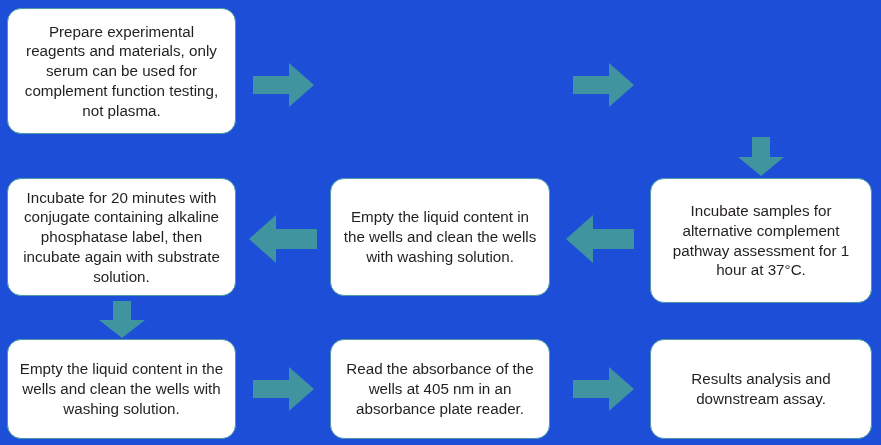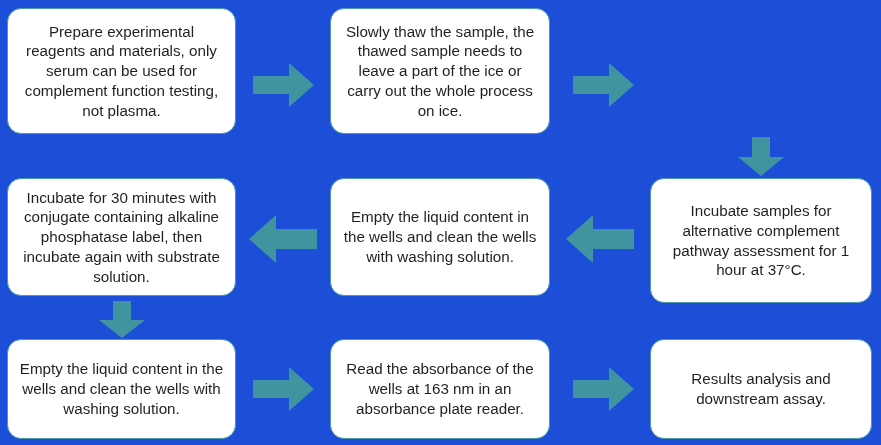--- a/index.html
+++ b/index.html
@@ -79,39 +79,36 @@
   <div class="node" id="node-1">
     <span class="node-text">Prepare experimental reagents and materials, only serum can be used for complement function testing, not plasma.</span>
   </div>
 
   <span class="arrow" id="arrow-1-2">
     <svg viewBox="0 0 62 48" preserveAspectRatio="none" aria-hidden="true">
       <path d="M0,15 L36,15 L36,2 L61,24 L36,46 L36,33 L0,33 Z" fill="#3f94a0"></path>
     </svg>
   </span>
 
-  <div class="node" id="node-2">
-    <span class="node-text">Slowly thaw the sample, the thawed sample needs to leave a part of the ice or carry out the whole process on ice.</span>
-  </div>
 
   <span class="arrow" id="arrow-2-3">
     <svg viewBox="0 0 62 48" preserveAspectRatio="none" aria-hidden="true">
       <path d="M0,15 L36,15 L36,2 L61,24 L36,46 L36,33 L0,33 Z" fill="#3f94a0"></path>
     </svg>
   </span>
 
 
   <span class="arrow" id="arrow-3-6">
     <svg viewBox="0 0 52 40" preserveAspectRatio="none" aria-hidden="true">
       <path d="M17,0 L35,0 L35,20 L49,20 L26,39 L3,20 L17,20 Z" fill="#3f94a0"></path>
     </svg>
   </span>
 
   <div class="node" id="node-4">
-    <span class="node-text">Incubate for 30 minutes with conjugate containing alkaline phosphatase label, then incubate again with substrate solution.</span>
+    <span class="node-text">Incubate for 20 minutes with conjugate containing alkaline phosphatase label, then incubate again with substrate solution.</span>
   </div>
 
   <span class="arrow" id="arrow-5-4">
     <svg viewBox="0 0 70 52" preserveAspectRatio="none" aria-hidden="true">
       <path d="M69,16 L28,16 L28,2 L1,26 L28,50 L28,36 L69,36 Z" fill="#3f94a0"></path>
     </svg>
   </span>
 
   <div class="node" id="node-5">
     <span class="node-text">Empty the liquid content in the wells and clean the wells with washing solution.</span>
@@ -137,21 +134,21 @@
     <span class="node-text">Empty the liquid content in the wells and clean the wells with washing solution.</span>
   </div>
 
   <span class="arrow" id="arrow-7-8">
     <svg viewBox="0 0 62 48" preserveAspectRatio="none" aria-hidden="true">
       <path d="M0,15 L36,15 L36,2 L61,24 L36,46 L36,33 L0,33 Z" fill="#3f94a0"></path>
     </svg>
   </span>
 
   <div class="node" id="node-8">
-    <span class="node-text">Read the absorbance of the wells at 163 nm in an absorbance plate reader.</span>
+    <span class="node-text">Read the absorbance of the wells at 405 nm in an absorbance plate reader.</span>
   </div>
 
   <span class="arrow" id="arrow-8-9">
     <svg viewBox="0 0 62 48" preserveAspectRatio="none" aria-hidden="true">
       <path d="M0,15 L36,15 L36,2 L61,24 L36,46 L36,33 L0,33 Z" fill="#3f94a0"></path>
     </svg>
   </span>
 
   <div class="node" id="node-9">
     <span class="node-text">Results analysis and downstream assay.</span>

